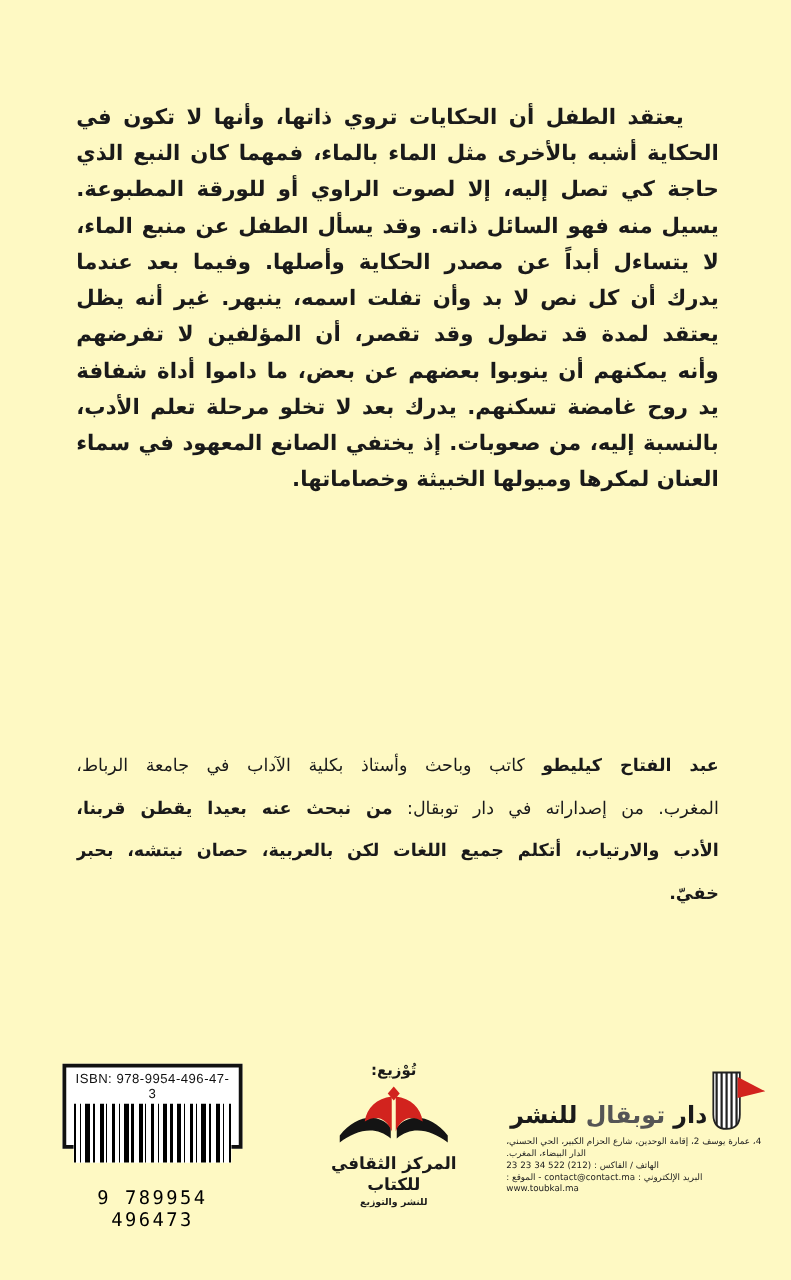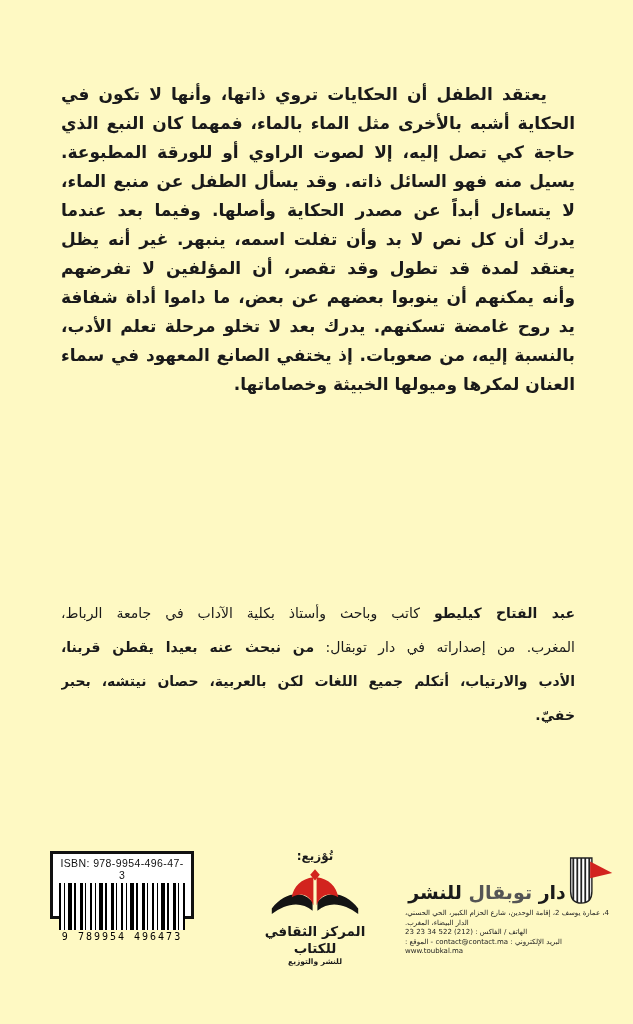--- a/index.html
+++ b/index.html
@@ -49,21 +49,21 @@
     background-image:repeating-linear-gradient(90deg,
       #000 0 2px,#fff 2px 5px,
       #000 5px 6px,#fff 6px 9px,
       #000 9px 13px,#fff 13px 15px,
       #000 15px 17px,#fff 17px 21px,
       #000 21px 24px,#fff 24px 26px,
       #000 26px 27px,#fff 27px 31px);
   }
   .digits{
     font-family:"DejaVu Sans Mono",monospace;
-    font-size:10px;letter-spacing:2px;color:#000;margin-top:1px;
+    font-size:15px;letter-spacing:2px;color:#000;margin-top:19px;
   }
 
   .distributor{
     position:absolute;left:250px;top:849px;width:130px;text-align:center;
   }
   .tawzi{font-size:12px;font-weight:700;line-height:14px;}
   .book-logo{display:block;margin:3px auto 0;}
   .ccl-name{font-size:13.5px;font-weight:800;line-height:17px;margin-top:1px;text-align:center;}
   .ccl-sub{font-size:7.5px;font-weight:700;line-height:9px;}
 

